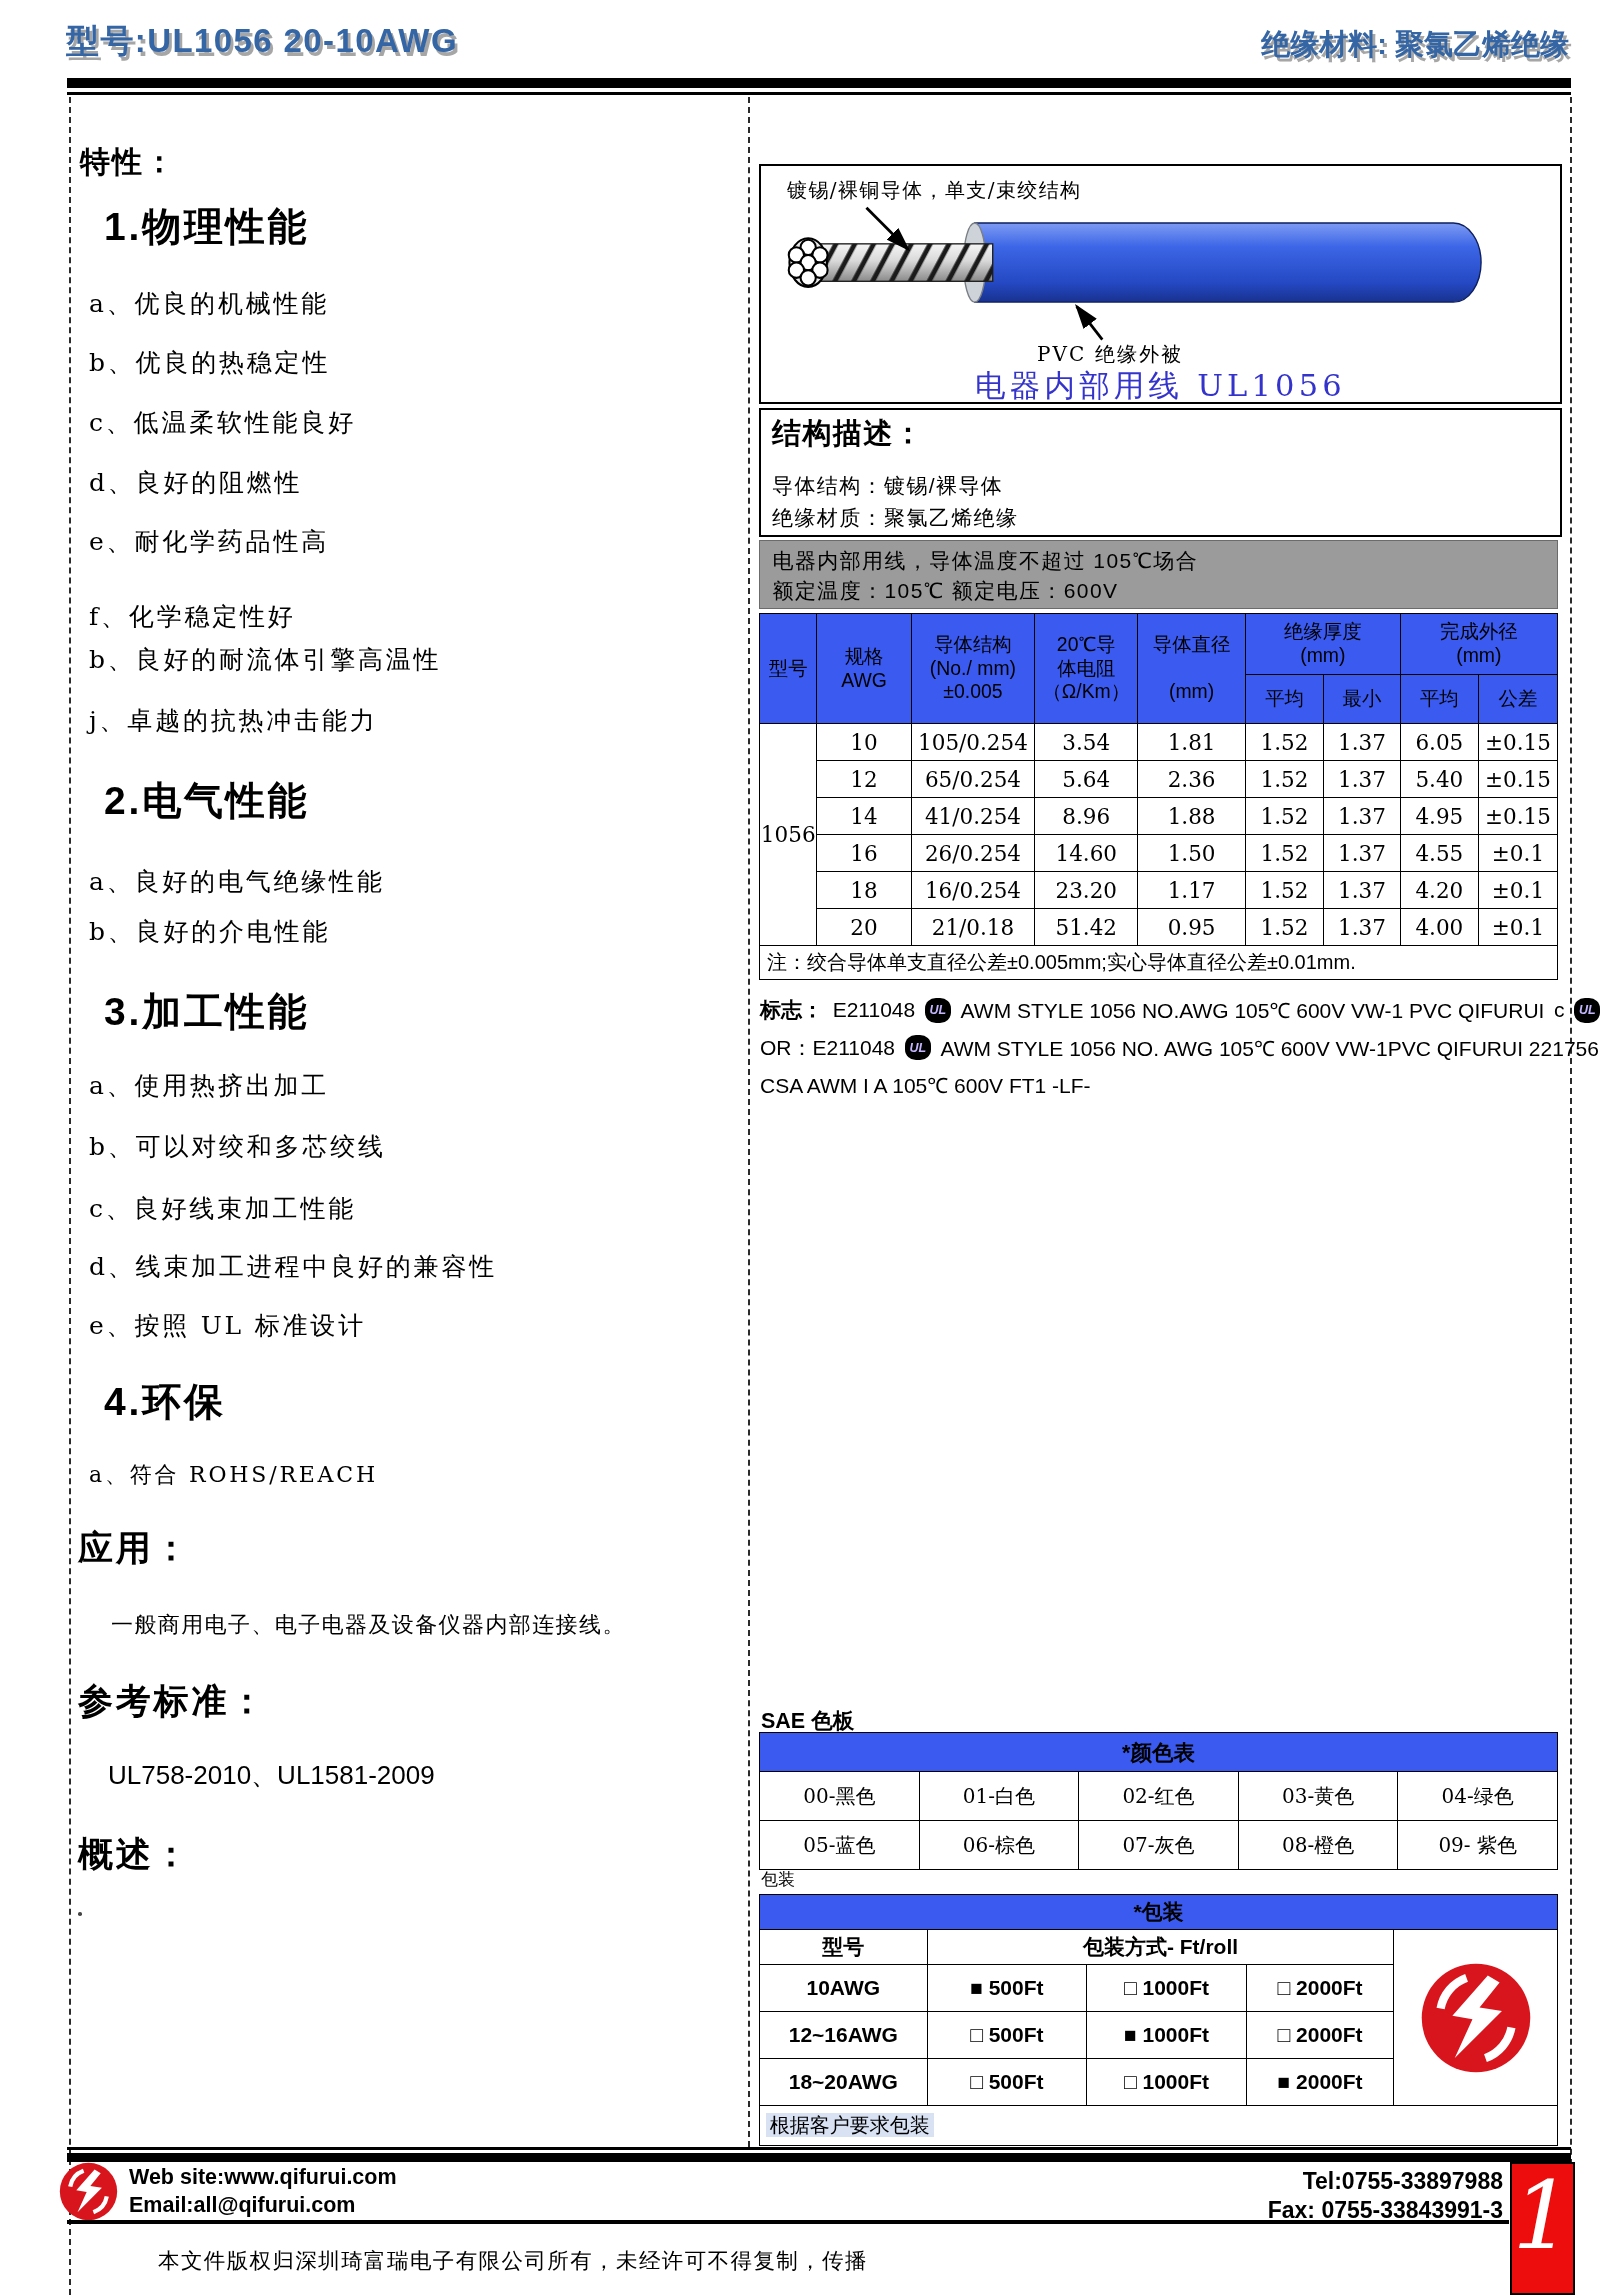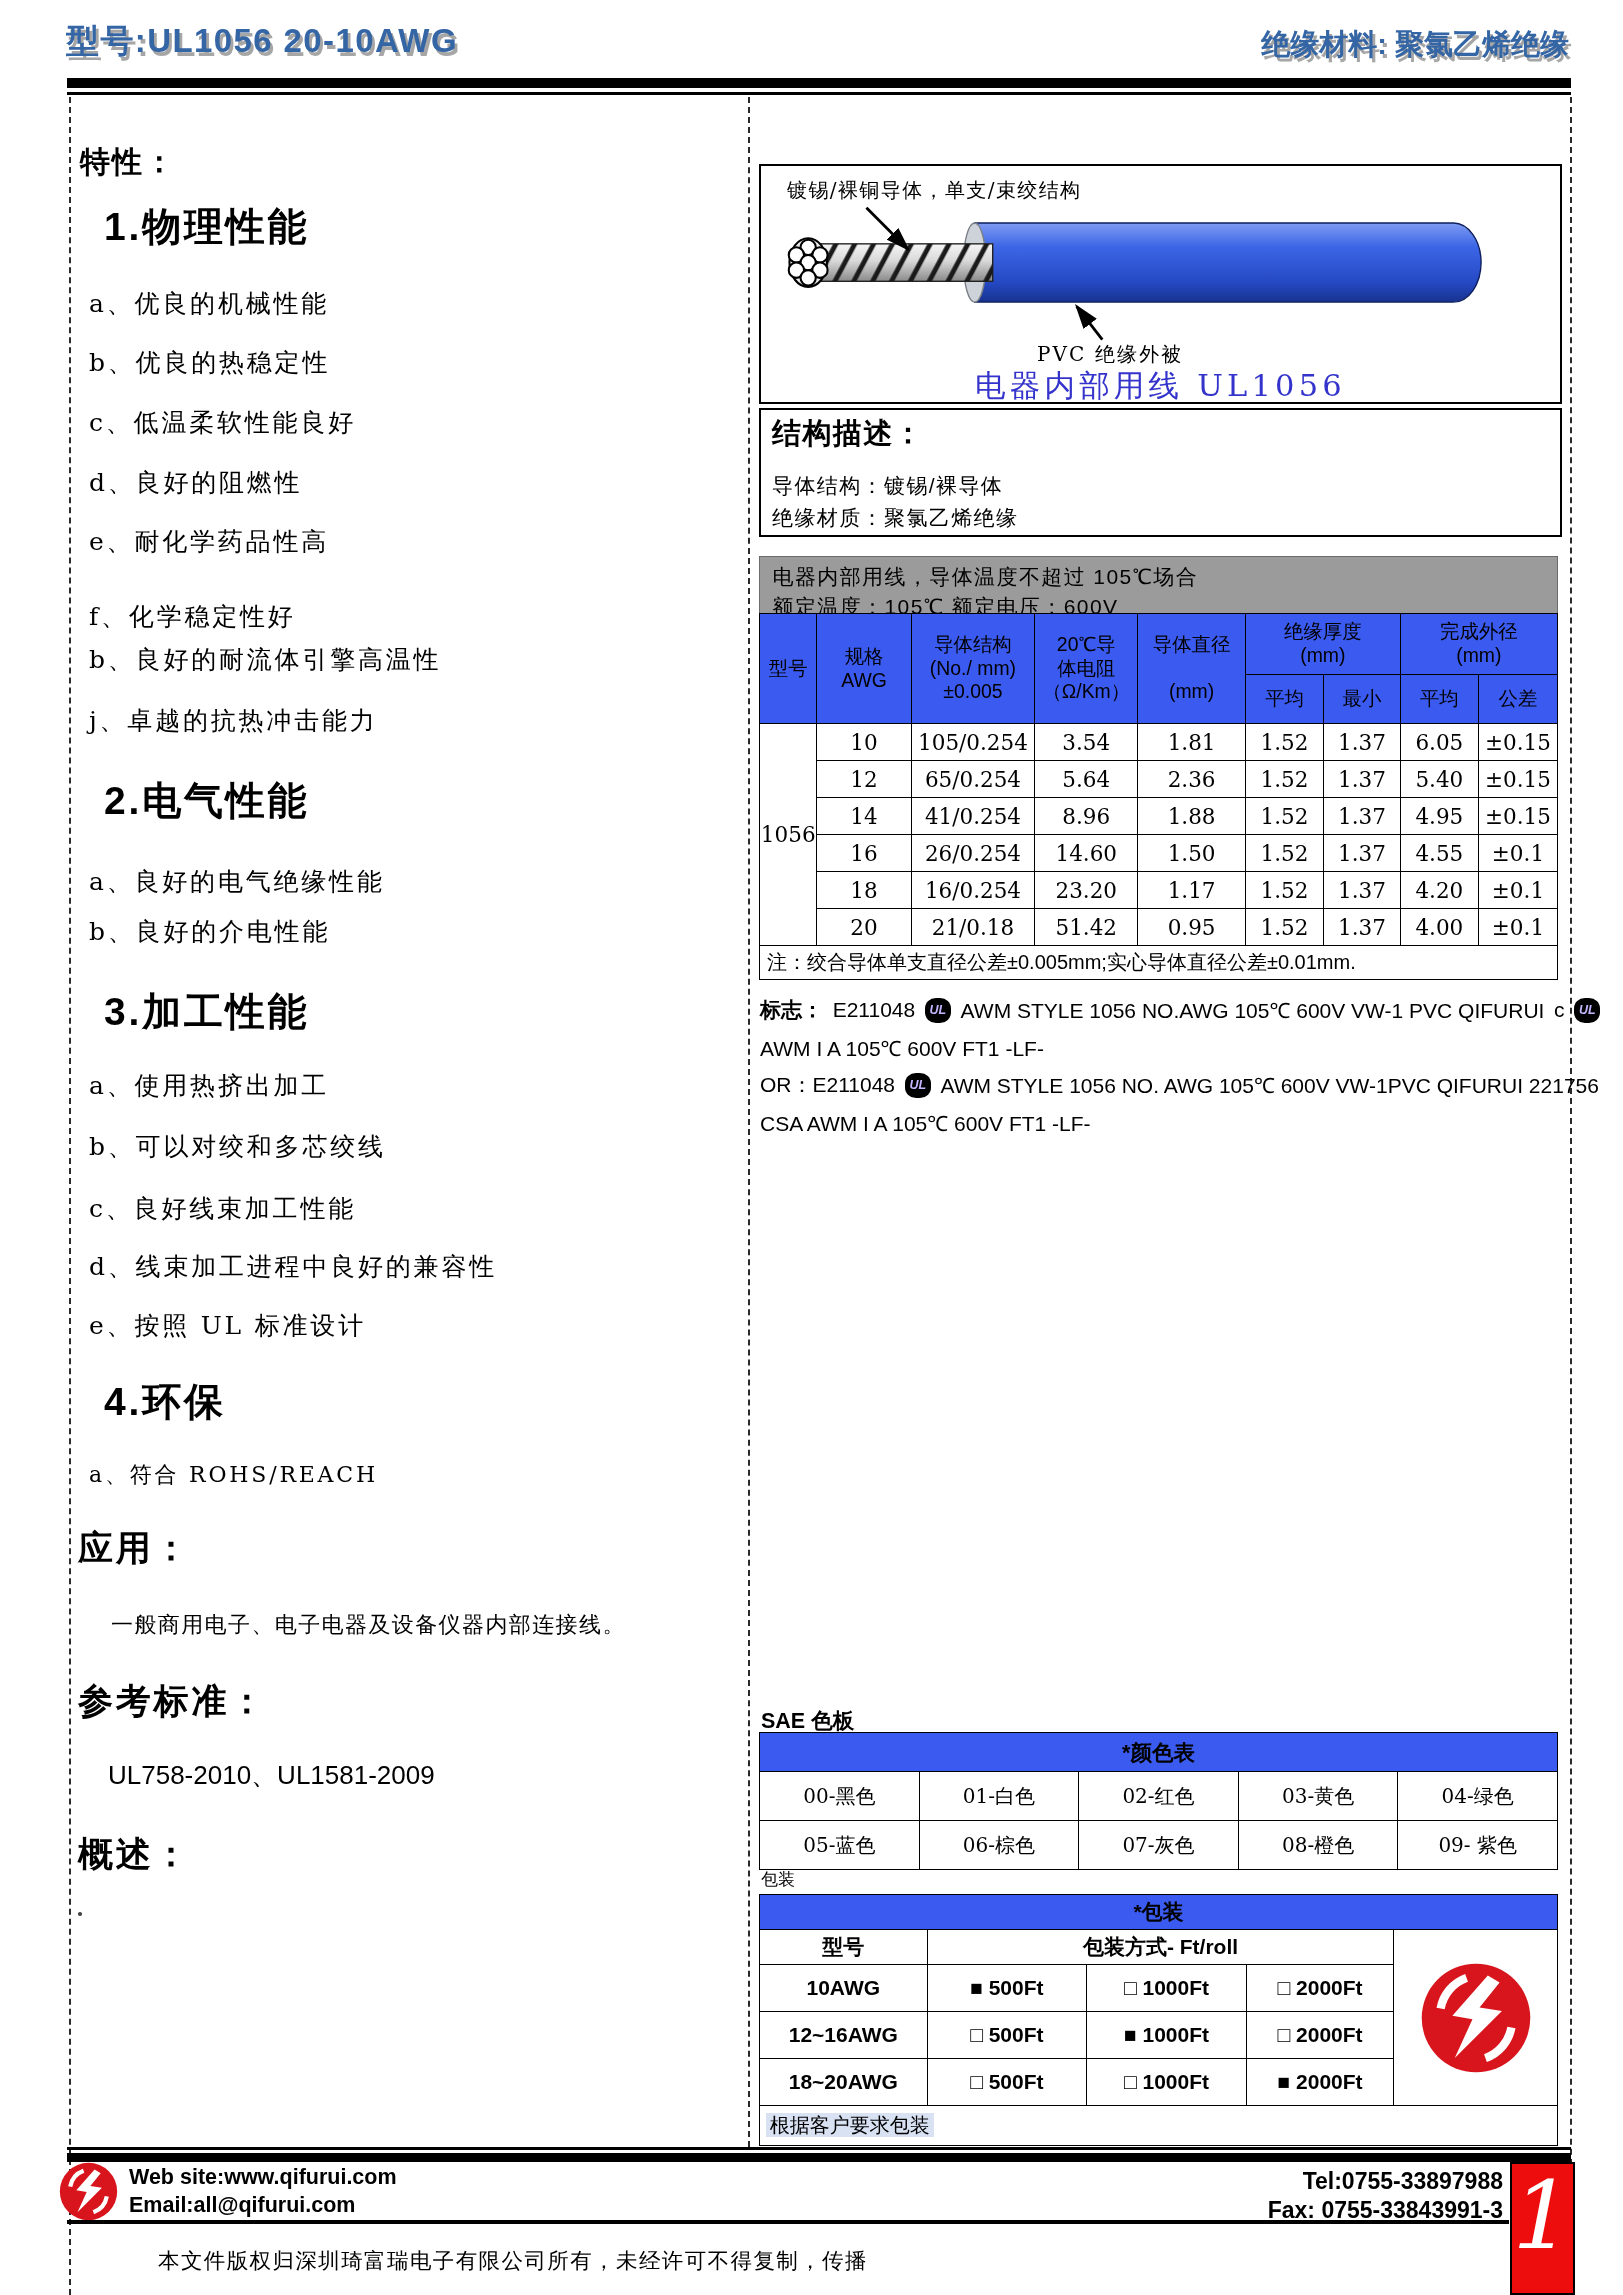--- a/index.html
+++ b/index.html
@@ -34,21 +34,21 @@
   .dtitle{position:absolute;left:0;top:200px;width:100%;text-align:center;font-size:30.5px;
       color:var(--wire-title-blue);letter-spacing:4.2px;font-family:"DejaVu Serif","Liberation Serif",serif;}
   .wire-svg{position:absolute;left:0;top:0;}
   
   .sbox{position:absolute;left:759px;top:408px;width:799px;height:125px;border:2.1px solid #000;}
   .sbox .t{position:absolute;left:11px;top:4.2px;font-size:29px;font-weight:bold;letter-spacing:1.4px;}
   .sbox .l1{position:absolute;left:11px;top:62px;font-size:21px;letter-spacing:1.4px;}
   .sbox .l2{position:absolute;left:11px;top:94px;font-size:21px;letter-spacing:1.4px;}
   
   .gbox{position:absolute;left:759px;top:540px;width:799px;height:69px;background:var(--gray-box);
-        border:1.4px solid #6b6b6b;box-sizing:border-box;margin-top:16px;}
+        border:1.4px solid #6b6b6b;box-sizing:border-box;}
   .gbox div{position:absolute;left:12.5px;font-size:21px;letter-spacing:1.4px;}
   
   table{border-collapse:collapse;table-layout:fixed;}
   .spec{position:absolute;left:759px;top:613px;width:799px;}
   .spec th,.spec td{border:1.4px solid #000;text-align:center;vertical-align:middle;padding:0;}
   .spec th{background:var(--accent-blue);font-weight:normal;font-size:19.4px;line-height:23.6px;}
   .spec td{font-size:21.5px;font-family:"DejaVu Serif","Liberation Serif",serif;}
   .spec .hr1{height:61px;} .spec .hr2{height:49px;} .spec .dr{height:37px;}
   .spec .noterow td{height:33px;text-align:left;font-size:20px;padding-left:7px;
         font-family:"Liberation Sans",sans-serif;}
@@ -304,23 +304,20 @@
   <div class="marking">
     <div class="mline">
       <span style="font-weight:bold">标志：</span>
       <span>E211048</span>
       <span class="ul-mark">UL</span>
       <span>AWM STYLE 1056 NO.AWG 105℃  600V VW-1 PVC QIFURUI</span>
       <span class="push">c</span>
       <span class="ul-mark">UL</span>
     </div>
     <div class="mline">
-      <span>AWM I A 105℃  600V    FT1      -LF-</span>
-    </div>
-    <div class="mline">
       <span>OR：E211048</span>
       <span class="ul-mark">UL</span>
       <span>AWM STYLE 1056 NO. AWG 105℃  600V VW-1PVC QIFURUI      221756</span>
     </div>
     <div class="mline">
       <span>CSA    AWM I A    105℃  600V    FT1        -LF-</span>
     </div>
   </div>
 
   <div class="sae-label">SAE 色板</div>

